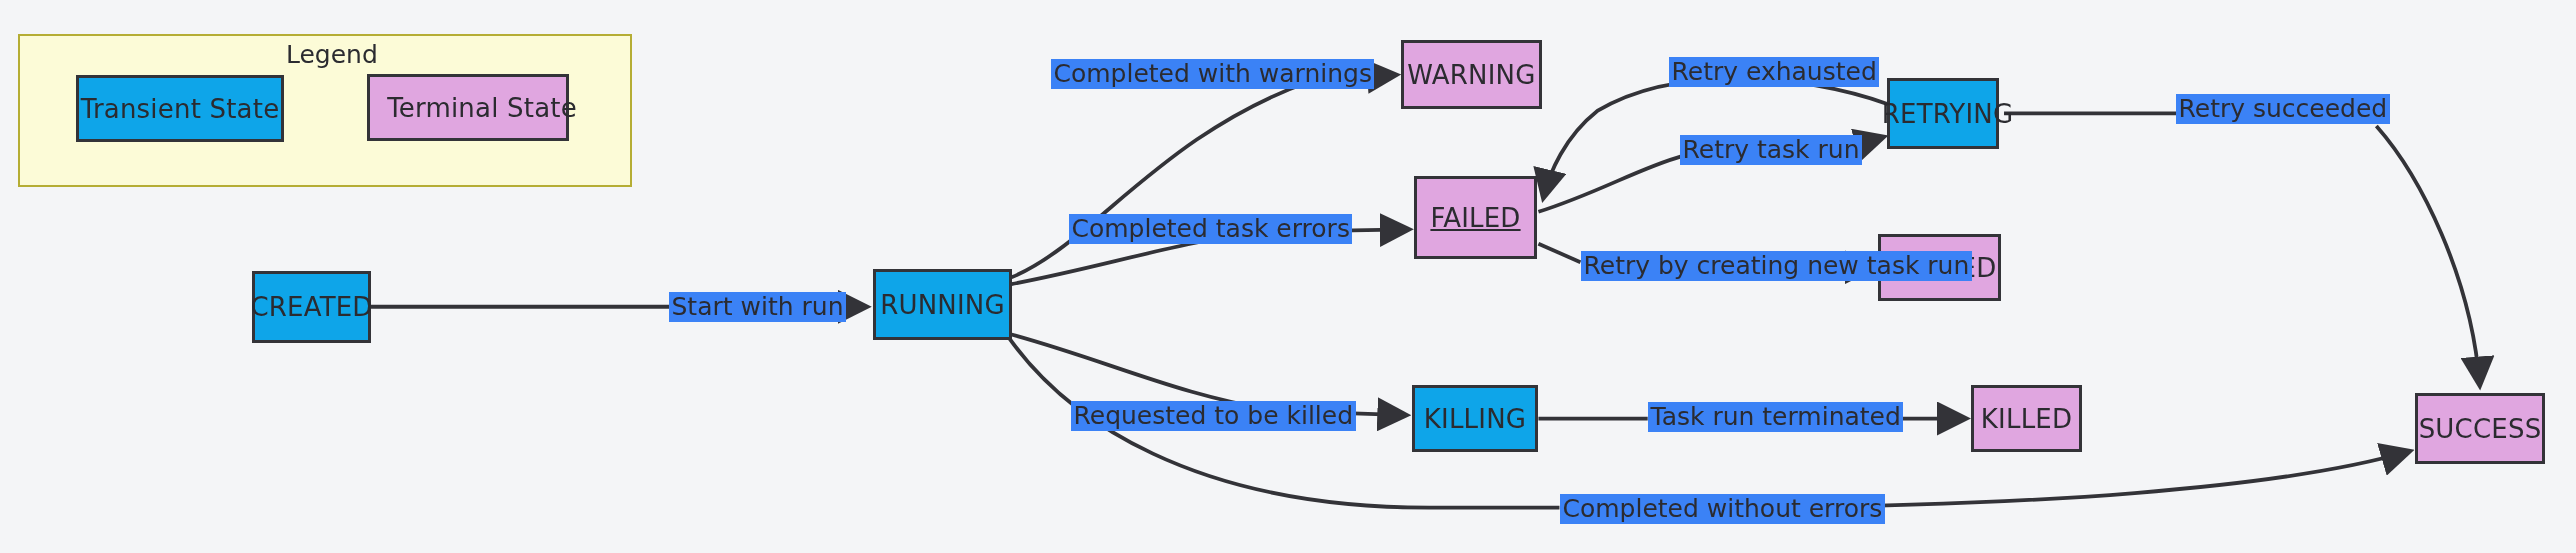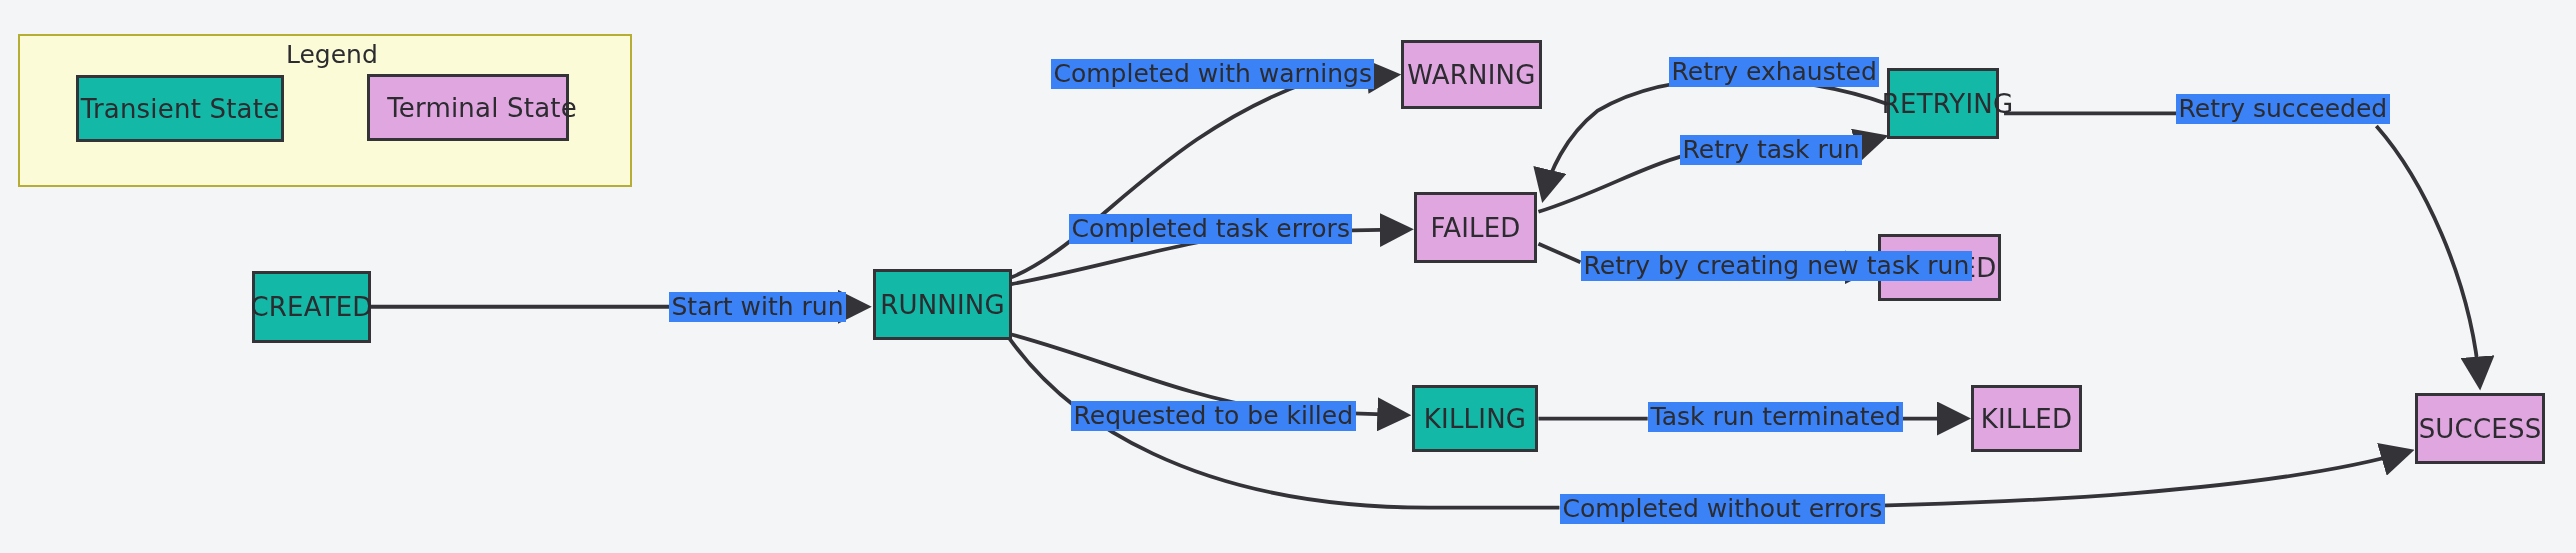--- a/index.html
+++ b/index.html
@@ -27,21 +27,21 @@
     box-sizing: border-box;
     border: 3.4px solid #333338;
     display: flex;
     align-items: center;
     justify-content: center;
     font-size: 26px;
     color: #2b2b30;
     letter-spacing: 0.2px;
     white-space: nowrap;
   }
-  .node.transient { background: #14b8a6; }
+  .node.transient { background: #0ea5e9; }
   .node.terminal  { background: #e0a6e0; }
 
   .legend-box {
     position: absolute;
     box-sizing: border-box;
     border: 2.5px solid #b5ad34;
     background: #fcfbd7;
   }
   .legend-title {
     position: absolute;
@@ -112,25 +112,25 @@
   </div>
 
   <div class="node terminal" style="left:1401px; top:40px; width:141px; height:69px;">
     <span>WARNING</span>
   </div>
 
   <div class="node transient" style="left:873px; top:269px; width:139px; height:71px;">
     <span>RUNNING</span>
   </div>
 
-  <div class="node terminal" style="left:1414px; top:192px; width:123px; height:71px;">
+  <div class="node terminal" style="left:1414px; top:176px; width:123px; height:83px;text-decoration:underline;">
     <span>FAILED</span>
   </div>
 
-  <div class="node transient" style="left:1887px; top:68px; width:112px; height:71px;padding-left:9px;">
+  <div class="node transient" style="left:1887px; top:78px; width:112px; height:71px;padding-left:9px;">
     <span>RETRYING</span>
   </div>
 
   <div class="node terminal" style="left:1878px; top:234px; width:123px; height:67px;">
     <span>RETRIED</span>
   </div>
 
   <div class="node transient" style="left:1412px; top:385px; width:126px; height:67px;">
     <span>KILLING</span>
   </div>

